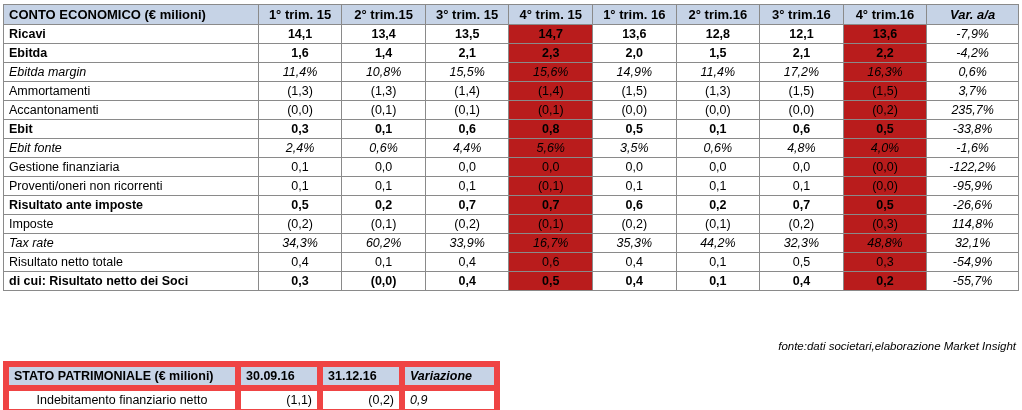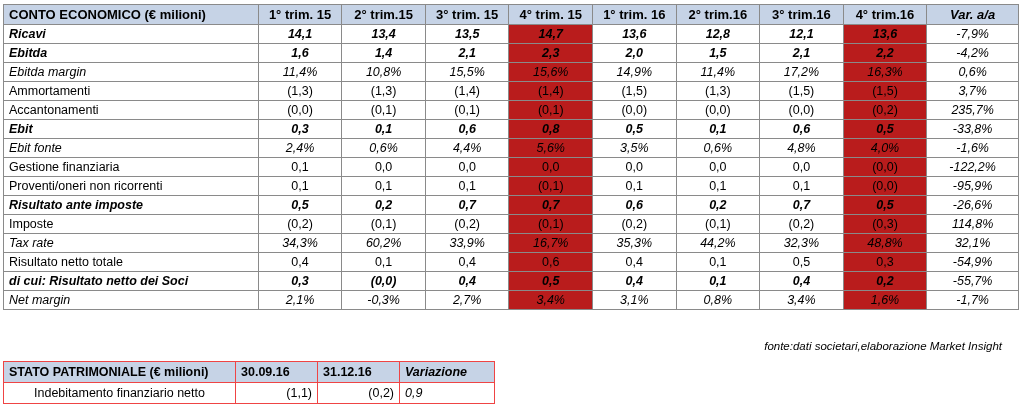--- a/index.html
+++ b/index.html
@@ -51,34 +51,34 @@
   }
   #main-table thead th.vaa {
     font-style: italic;
   }
   #main-table td.lbl {
     text-align: left;
   }
   #main-table td.num {
     text-align: center;
   }
-  .b { font-weight: bold; font-style: italic; }
+  .b { font-weight: bold; }
   .i { font-style: italic; }
   .hl { background: #b91c1c; }
   .rowlabel-indent { padding-left: 8px; }
 
   
   #sp-table {
     position: absolute;
     left: 3px;
     top: 361px;
     width: 424px;
   }
   #sp-table td, #sp-table th {
-    border: 1px solid #ef4444;
+    border: 6px solid #ef4444;
     padding: 2px 5px;
     height: 21px;
     box-sizing: border-box;
     white-space: nowrap;
     overflow: hidden;
   }
   #sp-table thead th {
     background: #c6d3e6;
     font-weight: bold;
     text-align: left;
@@ -86,21 +86,21 @@
   }
   #sp-table thead th.lbl { text-align: left; }
   #sp-table thead th.var { font-style: italic; font-weight: bold; }
   #sp-table td.lbl { text-align: center; font-weight: normal; }
   #sp-table td.num { text-align: right; }
   #sp-table td.var { text-align: left; font-style: italic; }
 
   
   #source-note {
     position: absolute;
-    right: 20px;
+    right: 6px;
     top: 340px;
     font-style: italic;
     font-size: 11.5px;
     color: #000;
     text-align: center;
   }
 </style>
 </head>
 <body>
 
@@ -310,32 +310,20 @@
         <td class="num b">(0,0)</td>
         <td class="num b">0,4</td>
         <td class="num b hl">0,5</td>
         <td class="num b">0,4</td>
         <td class="num b">0,1</td>
         <td class="num b">0,4</td>
         <td class="num b hl">0,2</td>
         <td class="num i">-55,7%</td>
       </tr>
 
-      <tr>
-        <td class="lbl i">Net margin</td>
-        <td class="num i">2,1%</td>
-        <td class="num i">-0,3%</td>
-        <td class="num i">2,7%</td>
-        <td class="num i hl">3,4%</td>
-        <td class="num i">3,1%</td>
-        <td class="num i">0,8%</td>
-        <td class="num i">3,4%</td>
-        <td class="num i hl">1,6%</td>
-        <td class="num i">-1,7%</td>
-      </tr>
     </tbody>
   </table>
 
   <div id="source-note">fonte:dati societari,elaborazione Market Insight</div>
 
   <table id="sp-table">
     <colgroup>
       <col style="width:232px">
       <col style="width:82px">
       <col style="width:82px">

